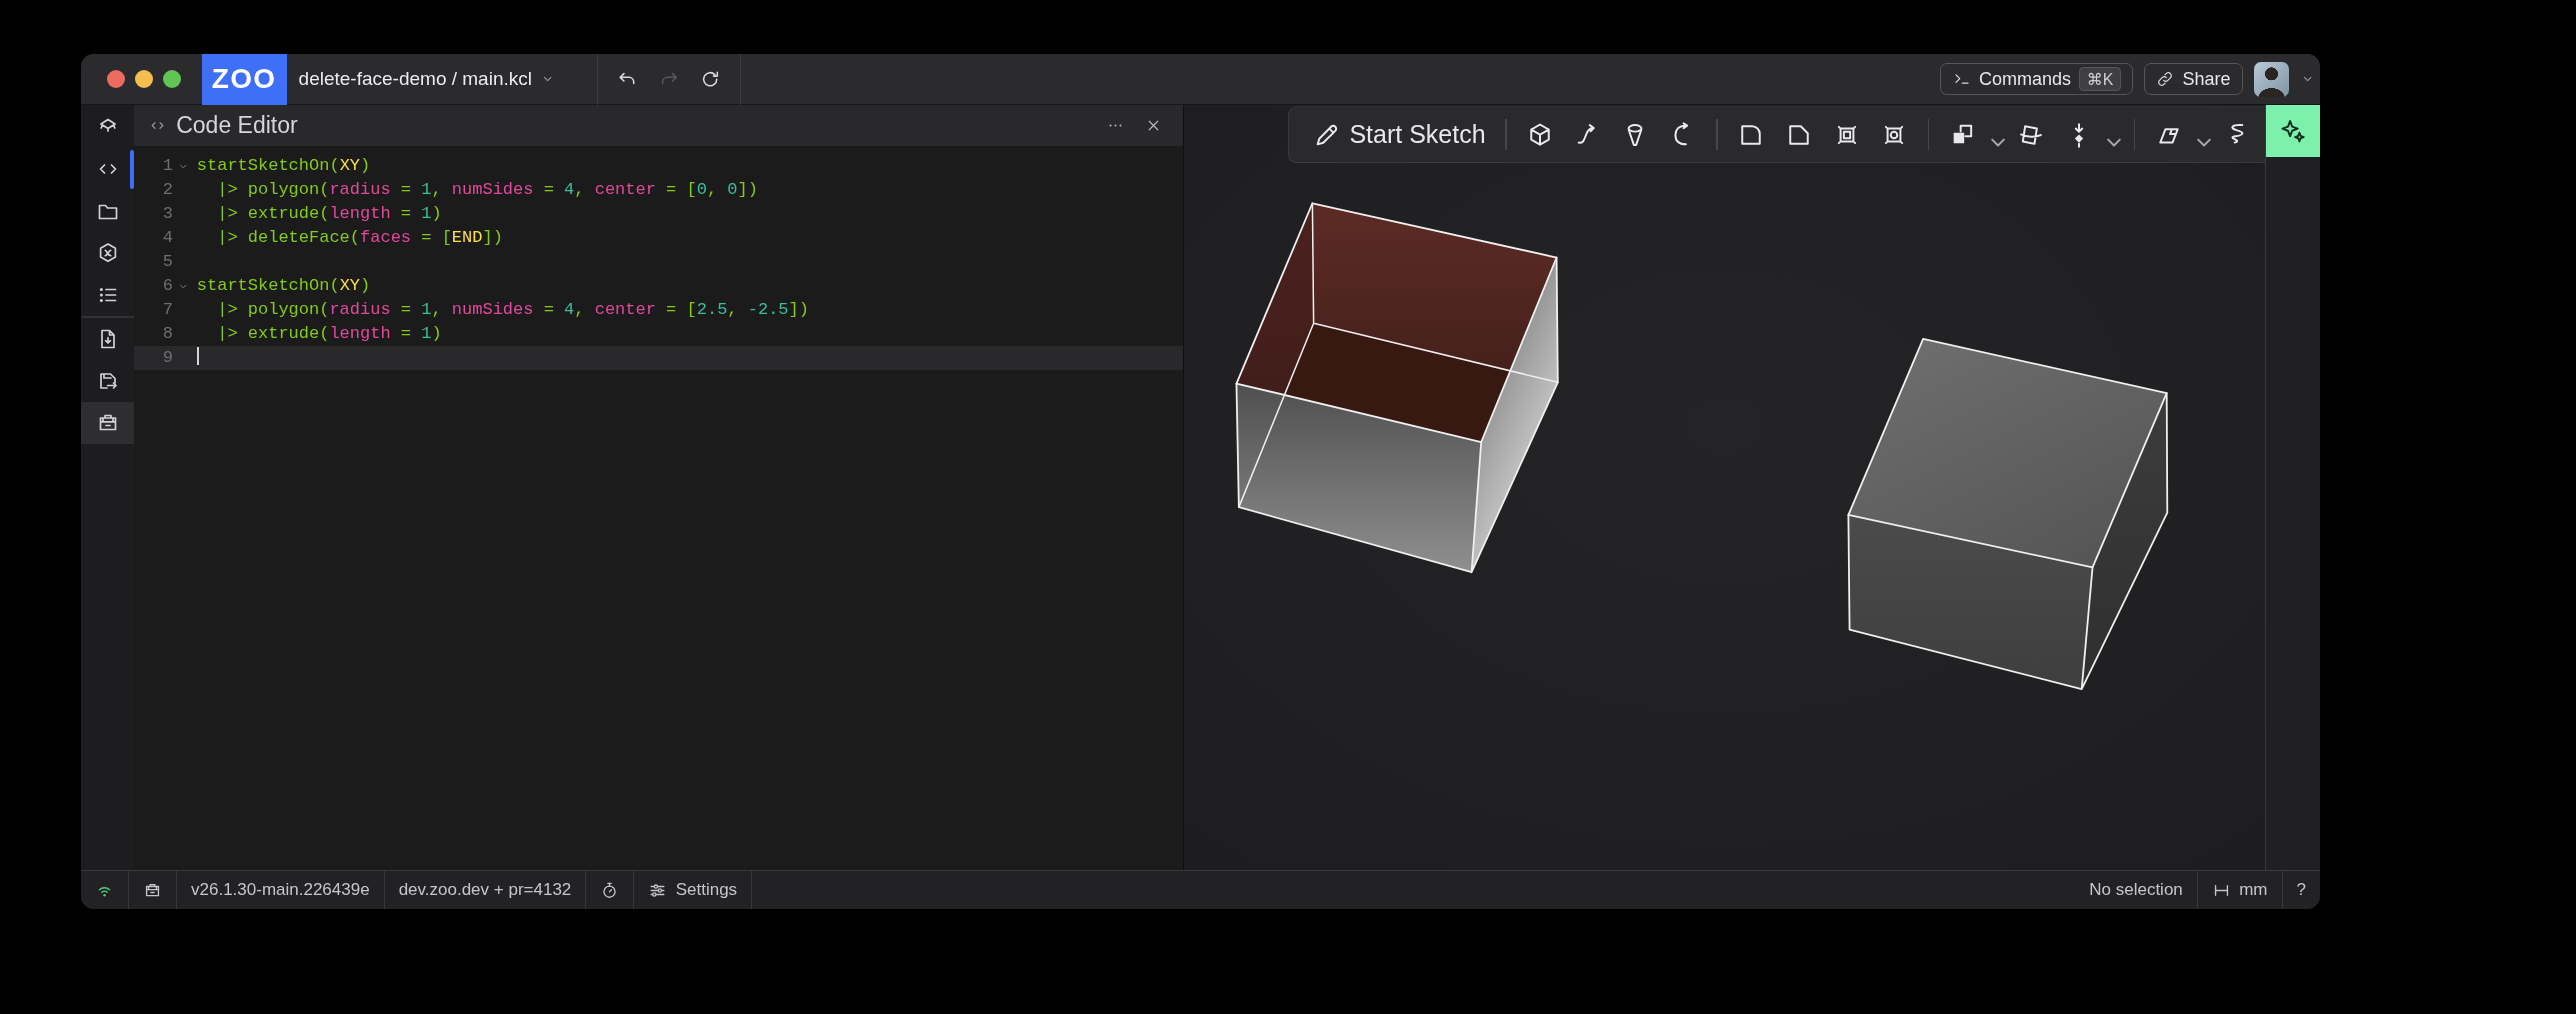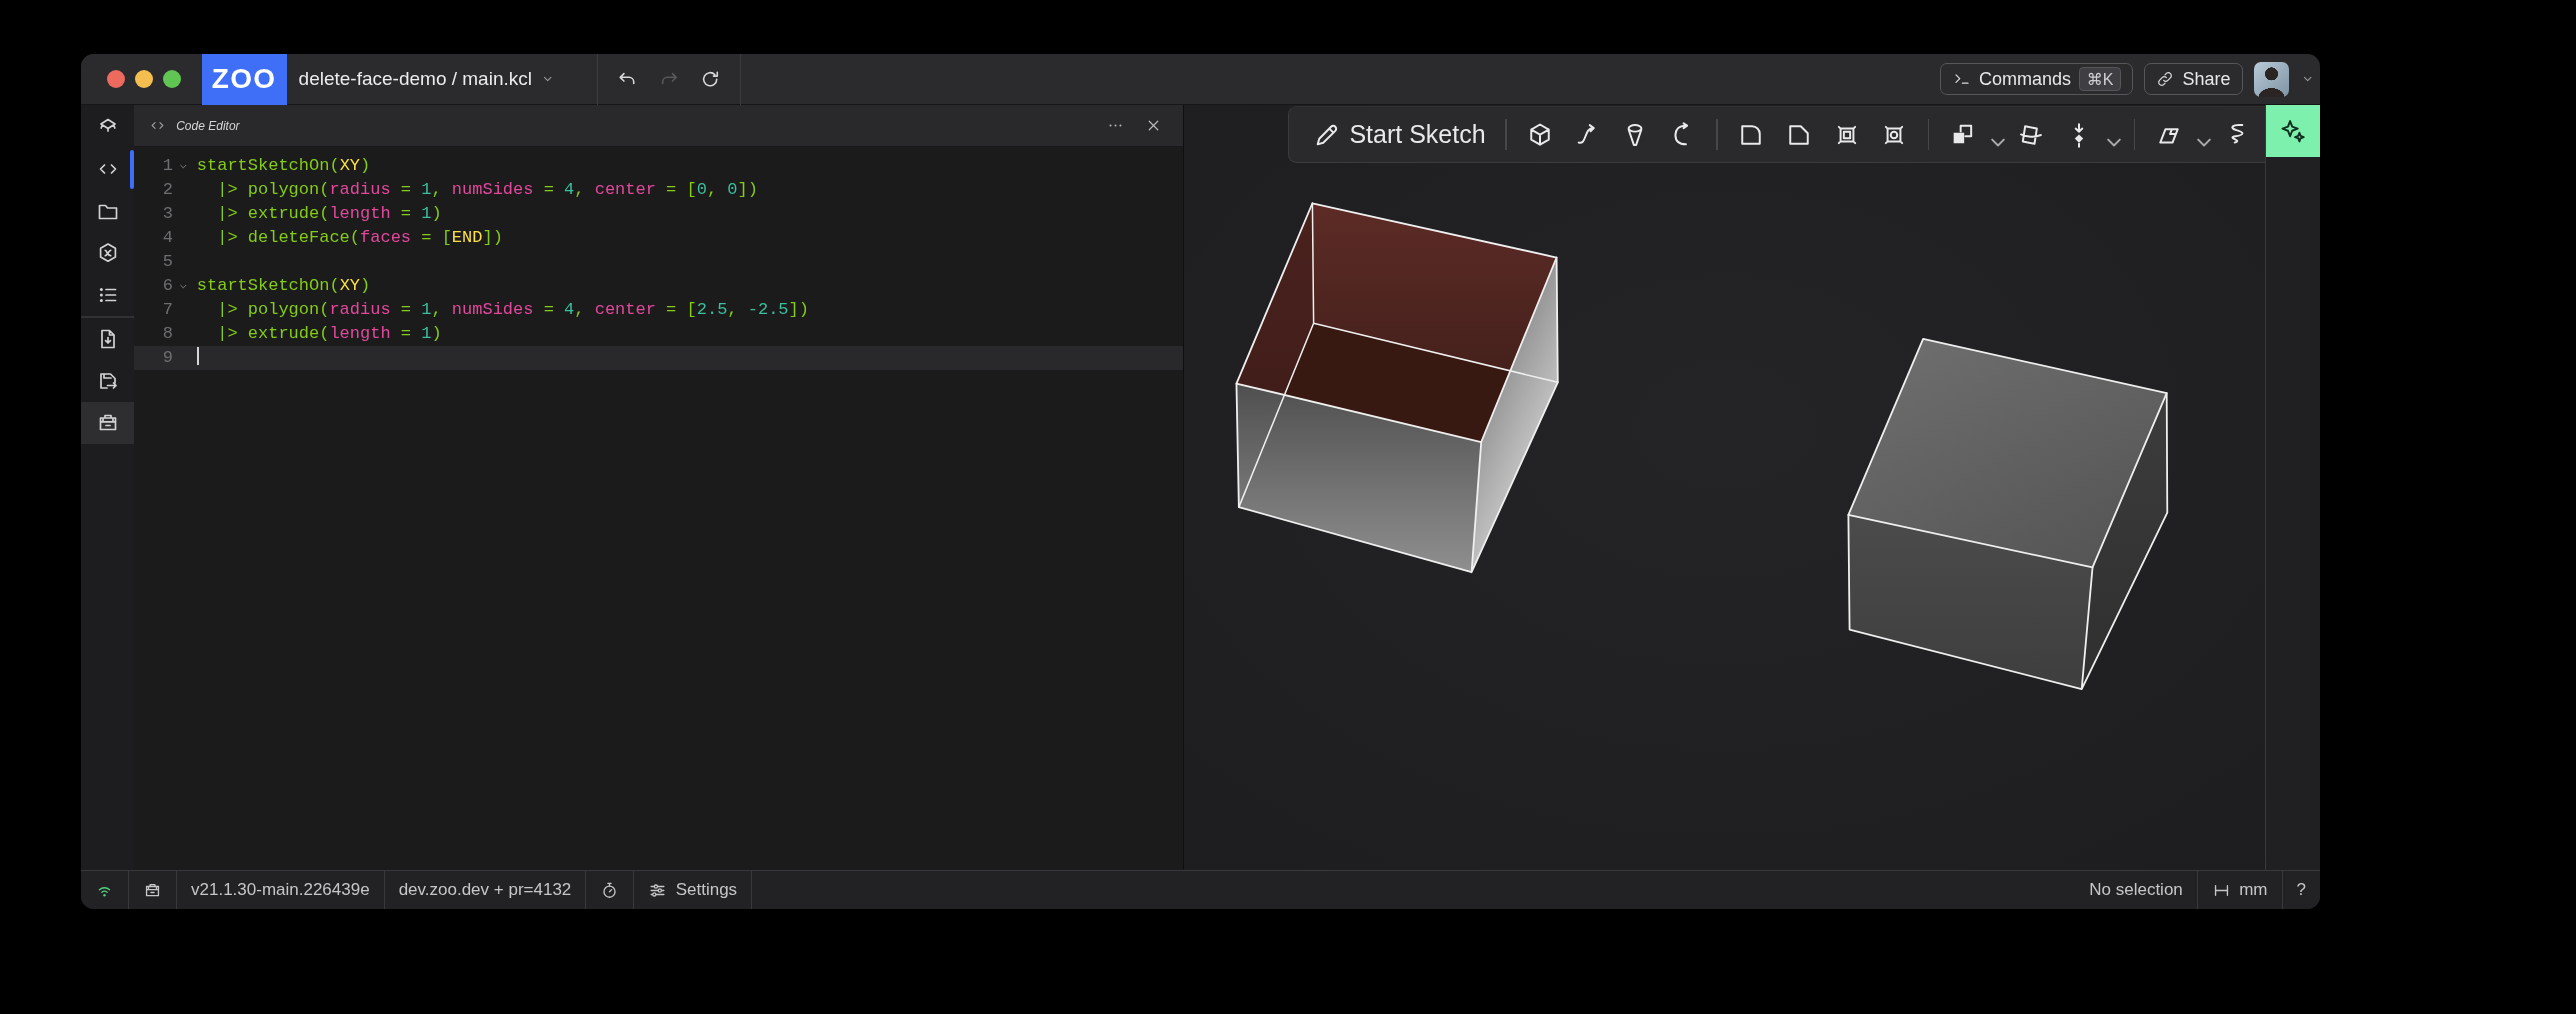--- a/index.html
+++ b/index.html
@@ -61,21 +61,21 @@
   .rail-item .active-bar { position:absolute; right:0; top:1.4px; width:4.2px; height:39px; background:#3F6EF7; border-radius:2.1px; }
   .rail-sep { height:1.4px; background:#323235; margin:0; }
 
   
   .editor { width:1050px; flex:0 0 1050px; background:#1b1b1c; border-right:1.4px solid #0f0f10; display:flex; flex-direction:column; }
   .editor-header {
     height:42px; flex:0 0 42px; background:#29292b; border-bottom:1.4px solid #19191b;
     display:flex; align-items:center; padding:0 15.4px; gap:9.8px;
   }
   .editor-header .hicon { color:#9a9a9e; width:17px; height:17px; }
-  .editor-header .htitle { color:#d6d6d8; font-size:12px;font-style:italic; }
+  .editor-header .htitle { color:#d6d6d8; font-size:23px; }
   .editor-header .hsp { flex:1; }
   .hbtn { width:28px; height:28px; display:flex; align-items:center; justify-content:center; color:#b9b9bc; border-radius:4.2px; cursor:pointer; }
   .hbtn svg { width:17px; height:17px; }
 
   .code { flex:1; padding-top:7px; font-family:"Liberation Mono", monospace; font-size:17px; overflow:hidden; }
   .cline { display:flex; height:24px; line-height:24px; white-space:pre; }
   .cline.active { background:#29292c; }
   .gut-num { width:39px; text-align:right; color:#6e6e72; flex:0 0 39px; }
   .gut-fold { width:21px; flex:0 0 21px; display:flex; align-items:center; justify-content:center; color:#8b8b8f; }
   .gut-fold svg { width:12.6px; height:12.6px; }
@@ -575,21 +575,21 @@
         </span>
       </div>
       <div class="sb-cell">
         <span>
           <svg viewBox="0 0 24 24">
             <path d="M4.5 7h15v11.5h-15z M4.5 10.8h15 M9 7V4.5h6V7 M10 14.5h4 M7 7v3.8 M17 7v3.8" fill="none" stroke="currentColor" stroke-width="1.7" stroke-linecap="round" stroke-linejoin="round"></path>
           </svg>
         </span>
       </div>
       <div class="sb-cell">
-        <span>v21.1.30-main.226439e</span>
+        <span>v26.1.30-main.226439e</span>
       </div>
       <div class="sb-cell">
         <span>dev.zoo.dev + pr=4132</span>
       </div>
       <div class="sb-cell">
         <span>
           <svg viewBox="0 0 24 24">
             <circle cx="12" cy="13.5" r="7" fill="none" stroke="currentColor" stroke-width="1.7" stroke-linecap="round" stroke-linejoin="round"></circle>
             <path d="M12 13.5l2.6-2.6 M10 3h4 M12 3v3.5" fill="none" stroke="currentColor" stroke-width="1.7" stroke-linecap="round" stroke-linejoin="round"></path>
           </svg>

